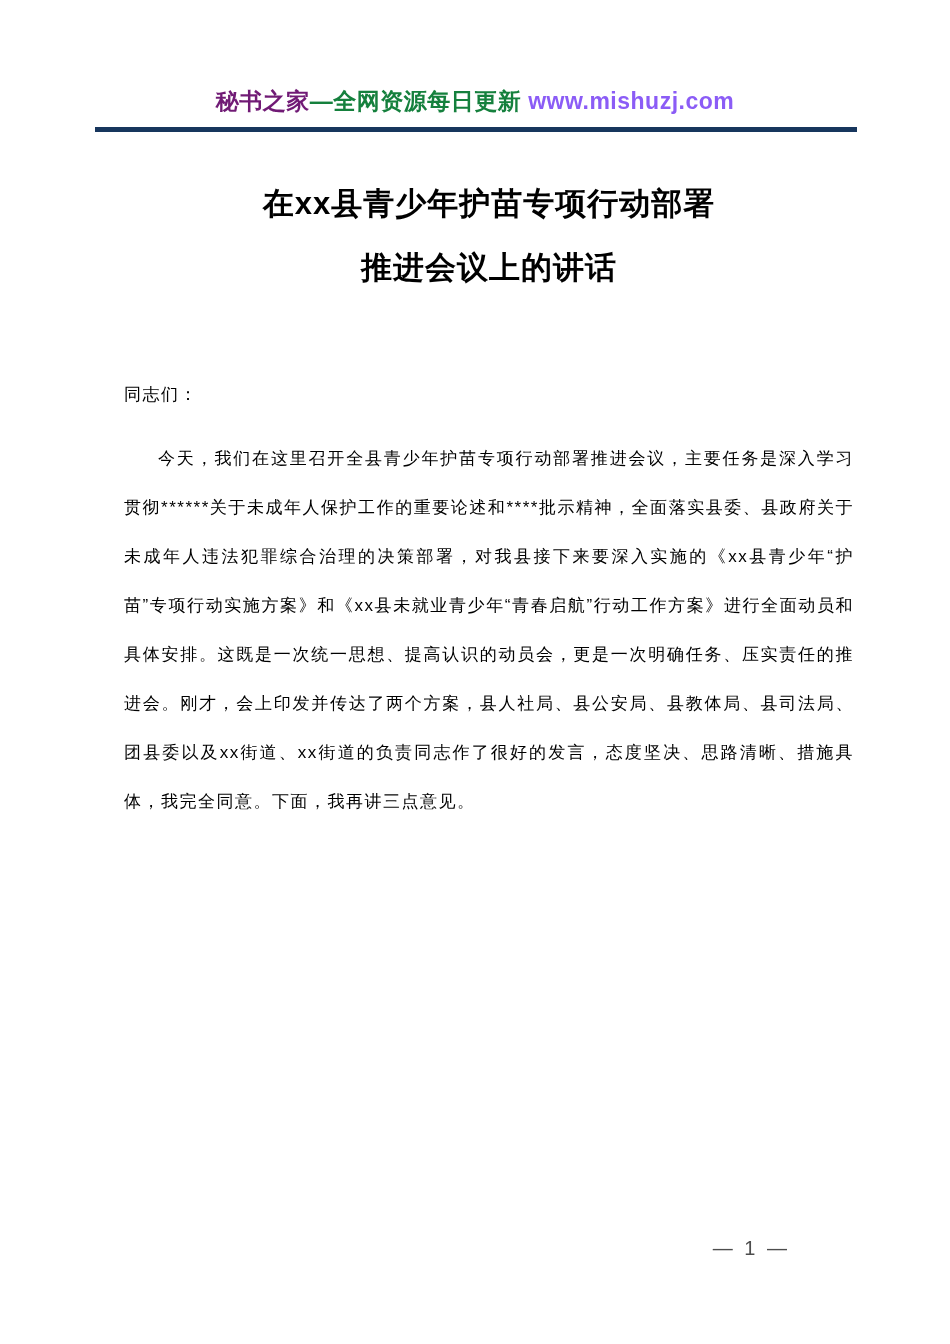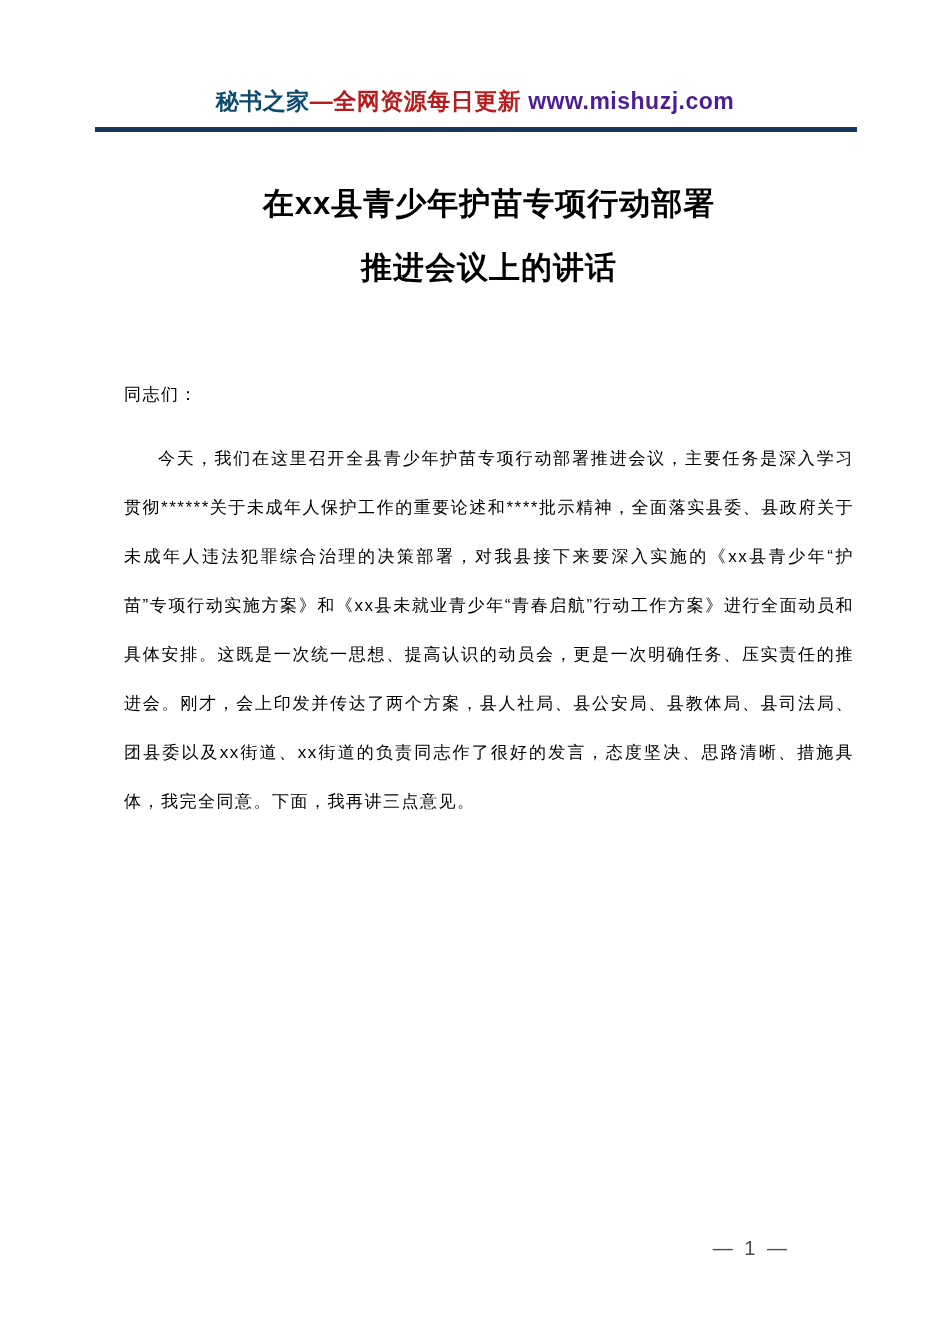--- a/index.html
+++ b/index.html
@@ -15,21 +15,21 @@
   }
   .site-header {
     padding-top: 86px;
     text-align: center;
     font-size: 23px;
     font-weight: bold;
     letter-spacing: 0.5px;
     white-space: nowrap;
   }
   .site-name { }
-  .site-tagline { color: #b91c1c; }
+  .site-tagline { color: #15803d; }
   .site-url { text-decoration: none; cursor: pointer; }
   .header-rule {
     height: 5px;
     border: none;
     margin: 10px 93px 0 95px;
   }
   .doc-title {
     margin-top: 40px;
     text-align: center;
     font-size: 31px;
@@ -56,21 +56,21 @@
     color: #4d4d4d;
     letter-spacing: 3px;
   }
 </style>
 </head>
 <body>
 
 <div class="page">
 
   <div class="site-header">
-    <span class="site-name" style="color: #0c4a6e;">秘书之家</span><span class="site-tagline">—全网资源每日更新 </span><a class="site-url" style="color: #4c1d95;">www.mishuzj.com</a>
+    <span class="site-name" style="color: #701a75;">秘书之家</span><span class="site-tagline">—全网资源每日更新 </span><a class="site-url" style="color: #8b5cf6;">www.mishuzj.com</a>
   </div>
 
   <hr class="header-rule" style="background: rgb(23, 54, 93);">
 
   <h1 class="doc-title">
     <span class="title-line">在xx县青少年护苗专项行动部署</span>
     <span class="title-line">推进会议上的讲话</span>
   </h1>
 
   <div class="content">

